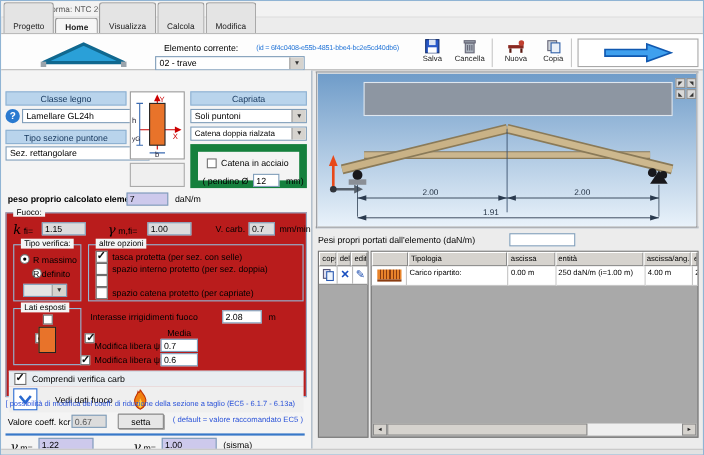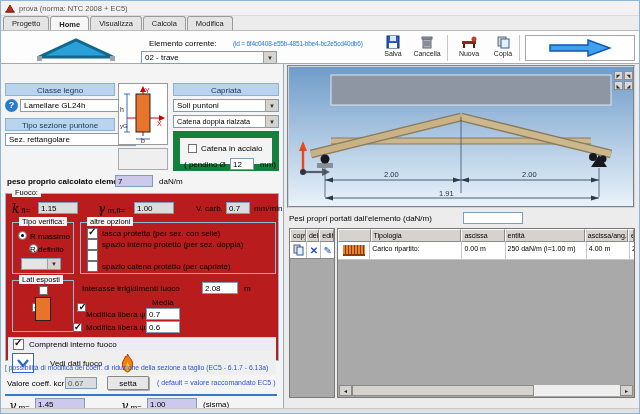--- a/index.html
+++ b/index.html
@@ -18,21 +18,21 @@
   .inp.lav{background:#cdc9ec;}
   .gb{border:1px solid #93b8d6;}
   .gb>.lg{position:absolute;top:-6px;left:6px;background:#f4f4f4;padding:0 3px;font-size:7.5px;}
   .cb{width:9px;height:9px;border:1px solid #707070;background:#fff;display:inline-block;
       position:relative;vertical-align:middle;flex:0 0 9px;}
   .cb.on::after{content:"✓";position:absolute;top:-3px;left:0px;font-size:10px;font-weight:bold;color:#111;}
   .rb{width:9px;height:9px;border:1px solid #707070;border-radius:50%;background:#fff;
       display:inline-block;position:relative;vertical-align:middle;}
   .rb.on::after{content:"";position:absolute;top:2px;left:2px;width:3px;height:3px;border-radius:50%;background:#000;}
   .tabs{display:flex;align-items:flex-end;}
-  .tab{padding:2px 8px 2px;border:1px solid #9a9a9a;border-bottom:none;background:#e4e4e4;
+  .tab{padding:16px 8px 2px;border:1px solid #9a9a9a;border-bottom:none;background:#e4e4e4;
        border-radius:3px 3px 0 0;margin-right:1px;color:#222;margin-top:24px;}
   .tab.active{background:#f6f6f6;position:relative;top:1px;padding-top:3px;font-weight:bold;}
   .lbl{white-space:nowrap;}
   .fl{display:inline-block;}
   .fl::first-letter{font-size:12px;font-style:italic;font-family:"DejaVu Serif",serif;}
   .tbtn{display:flex;flex-direction:column;align-items:center;justify-content:flex-start;gap:1px;width:32px;}
   .tbtn .cap{font-size:7px;color:#222;}
   .sep{width:1px;background:#c8c8c8;}
   .th{background:#d6d3ce;border:1px solid;border-color:#fff #8a8a8a #8a8a8a #fff;
       font-size:7px;padding:2px 2px;overflow:hidden;white-space:nowrap;}
@@ -230,21 +230,21 @@
       <span class="abs lbl" style="left:238px;top:90px;">m</span>
 
       <span class="abs lbl" style="left:146px;top:104px;">Media</span>
       <span class="abs lbl" style="left:80px;top:116px;">Modifica libera ψ1</span>
       <span class="abs inp" style="left:140px;top:114px;width:34px;height:12px;">0.7</span>
       <span class="abs lbl" style="left:80px;top:129px;">Modifica libera ψ2</span>
       <span class="abs inp" style="left:140px;top:127px;width:34px;height:12px;">0.6</span>
 
       <div class="abs" style="left:2px;top:143px;width:268px;height:14px;background:#e9edf1;border-top:1px solid #cfd8e0;display:flex;align-items:center;gap:5px;padding-left:5px;">
         <span class="cb on"></span>
-        <span>Comprendi interno fuoco</span>
+        <span>Comprendi verifica carb</span>
       </div>
 
       <div class="abs" style="left:2px;top:157px;width:268px;height:24px;background:#efefef;display:flex;align-items:center;">
         <div style="width:20px;height:18px;background:#fff;border:1px solid #2a6ad0;margin-left:4px;display:flex;align-items:center;justify-content:center;">
           <svg width="12" height="9">
               <polyline points="1,1 6,7 11,1" fill="none" stroke="#2a6ad0" stroke-width="2.4"></polyline>
             </svg>
         </div>
         <span style="margin-left:16px;">Vedi dati fuoco</span>
         <svg width="15" height="19" style="margin-left:18px;">
@@ -257,21 +257,21 @@
     <div class="abs notez" style="left:4px;top:300px;">[ possibilità di modifica del coeff. di riduzione della sezione a taglio (EC5 - 6.1.7 - 6.13a)</div>
 
     <span class="abs lbl" style="left:6px;top:315px;">Valore coeff. kcr</span>
     <span class="abs inp gray" style="left:64px;top:313px;width:32px;height:12px;color:#555;">0.67</span>
     <div class="abs" style="left:106px;top:312px;width:42px;height:14px;background:#e6e6e6;border:1px solid #888;border-radius:1px;text-align:center;line-height:13px;box-shadow:1px 1px 0 #aaa;">setta</div>
     <span class="abs notez" style="left:156px;top:315px;font-size:7px;">( default = valore raccomandato EC5 )</span>
 
     <div class="abs" style="left:4px;top:330px;width:272px;height:2px;background:#3878c8;"></div>
 
     <span class="abs lbl fl" style="left:8px;top:335px;">γ m=</span>
-    <span class="abs inp lav" style="left:34px;top:334px;width:50px;height:12px;">1.45</span>
+    <span class="abs inp lav" style="left:34px;top:334px;width:50px;height:12px;">1.22</span>
     <span class="abs lbl fl" style="left:120px;top:335px;">γ m=</span>
     <span class="abs inp lav" style="left:146px;top:334px;width:50px;height:12px;">1.00</span>
     <span class="abs lbl" style="left:202px;top:336px;">(sisma)</span>
   </div>
 
   <div class="abs" style="left:286px;top:64px;width:348px;height:143px;border:2px groove #cfd4da;">
     <svg width="344" height="139">
       <defs>
         <linearGradient id="sky" x1="0" y1="0" x2="0" y2="1">
           <stop offset="0" stop-color="#6f9cc9"></stop>

